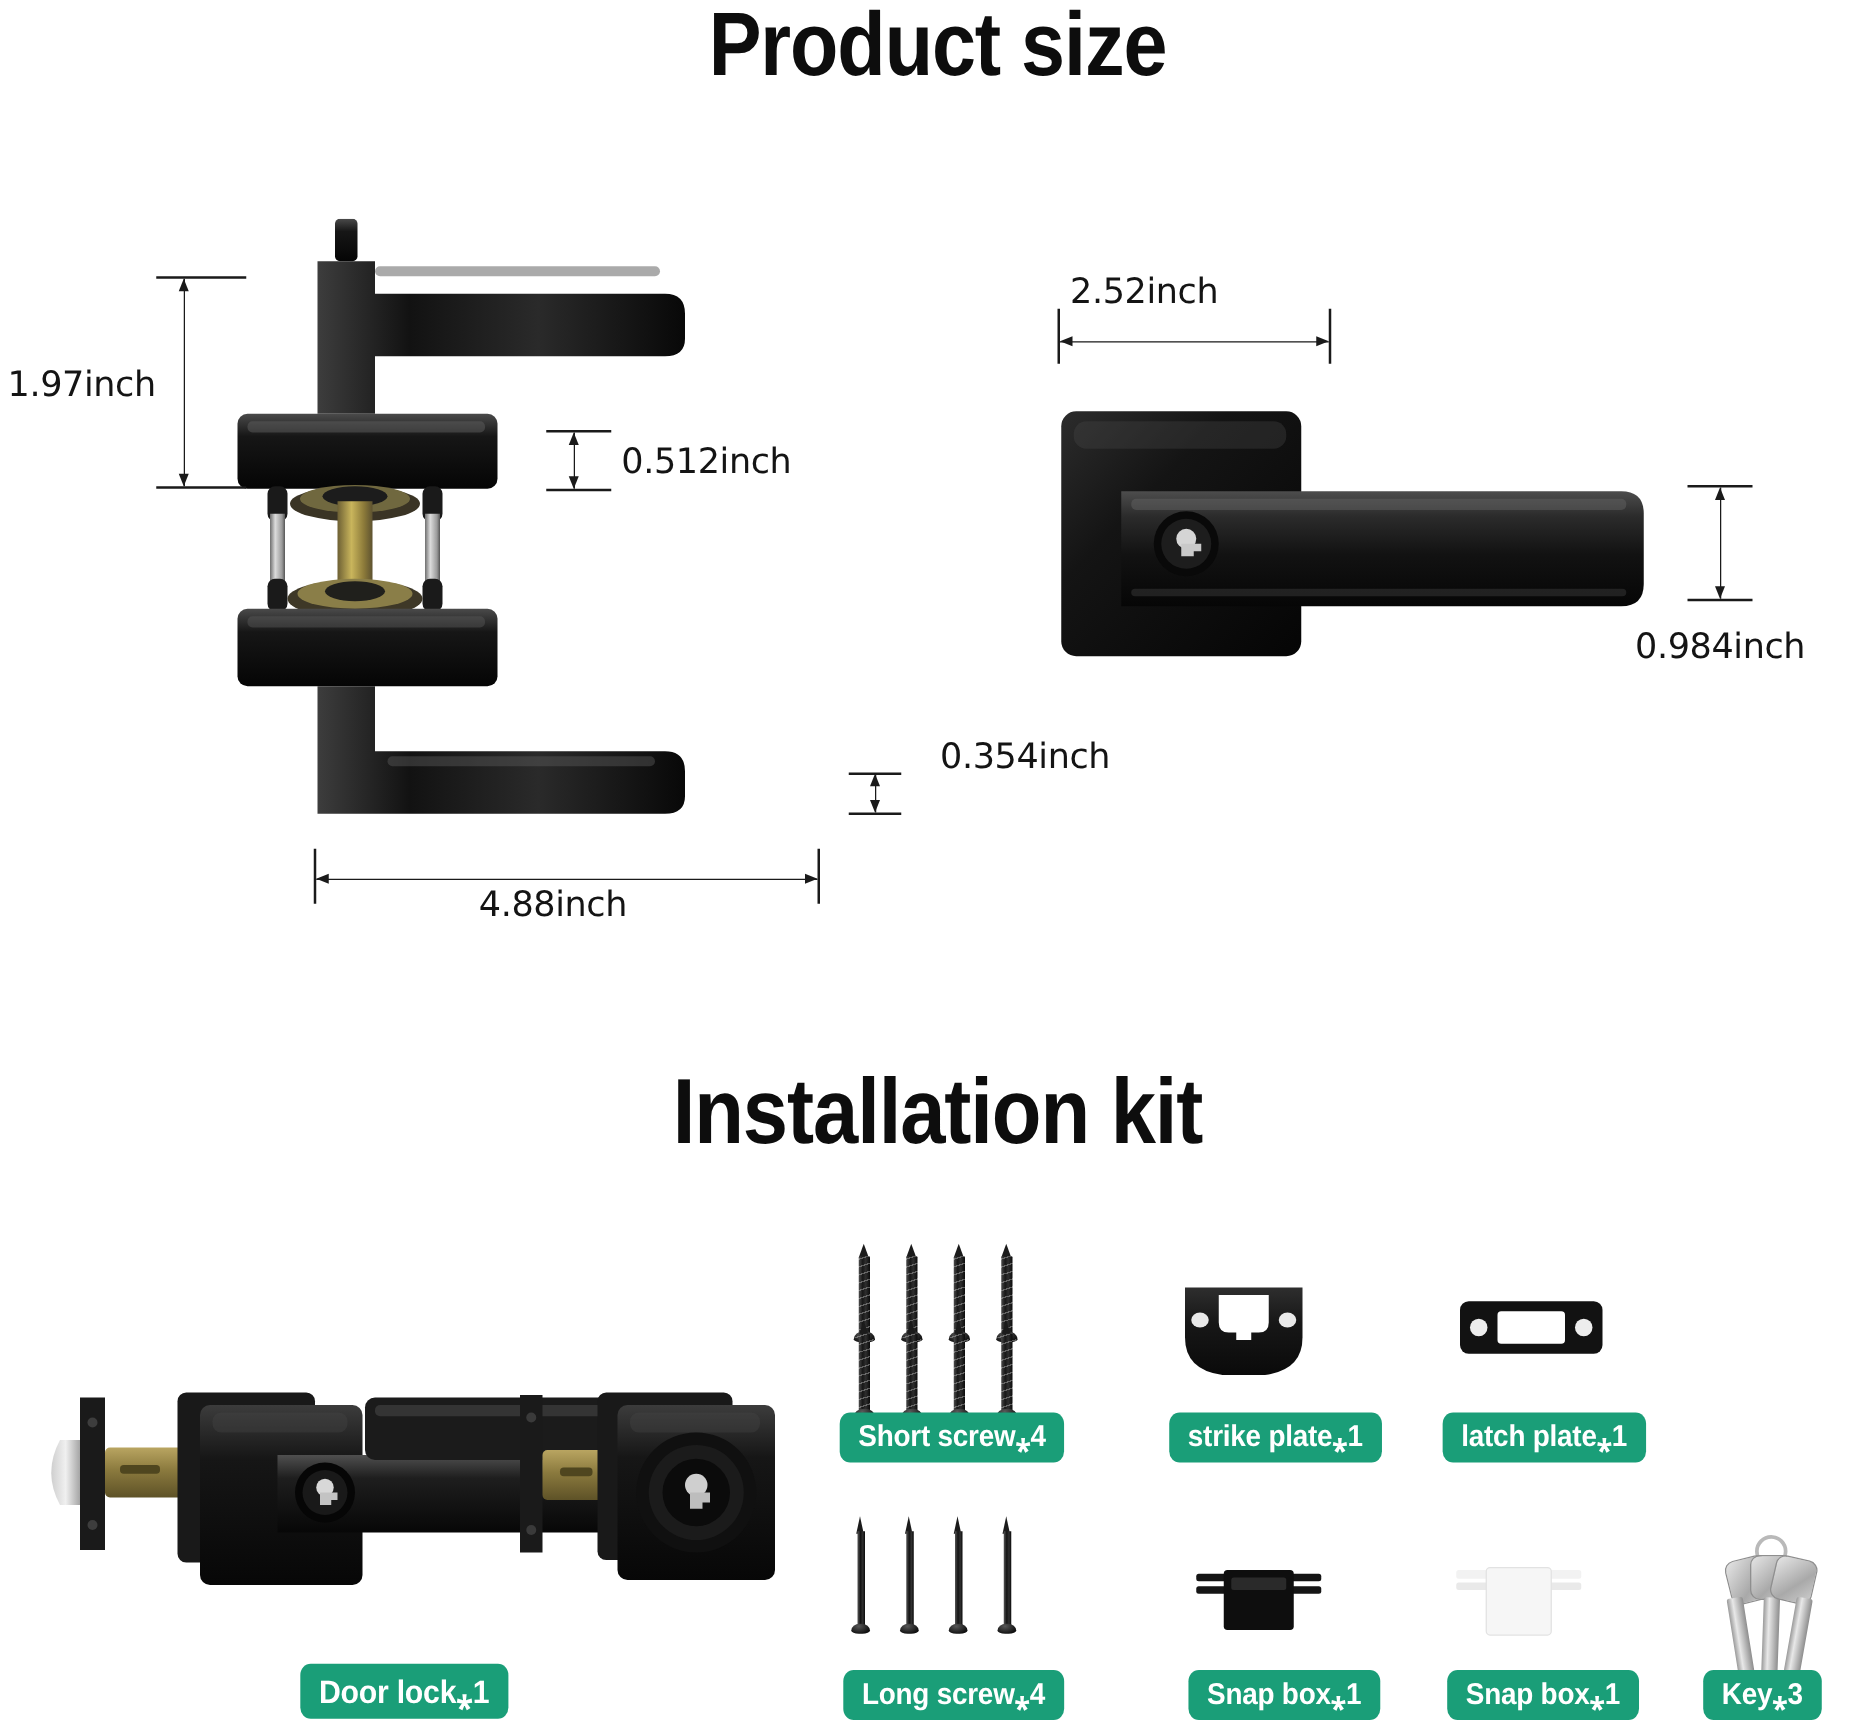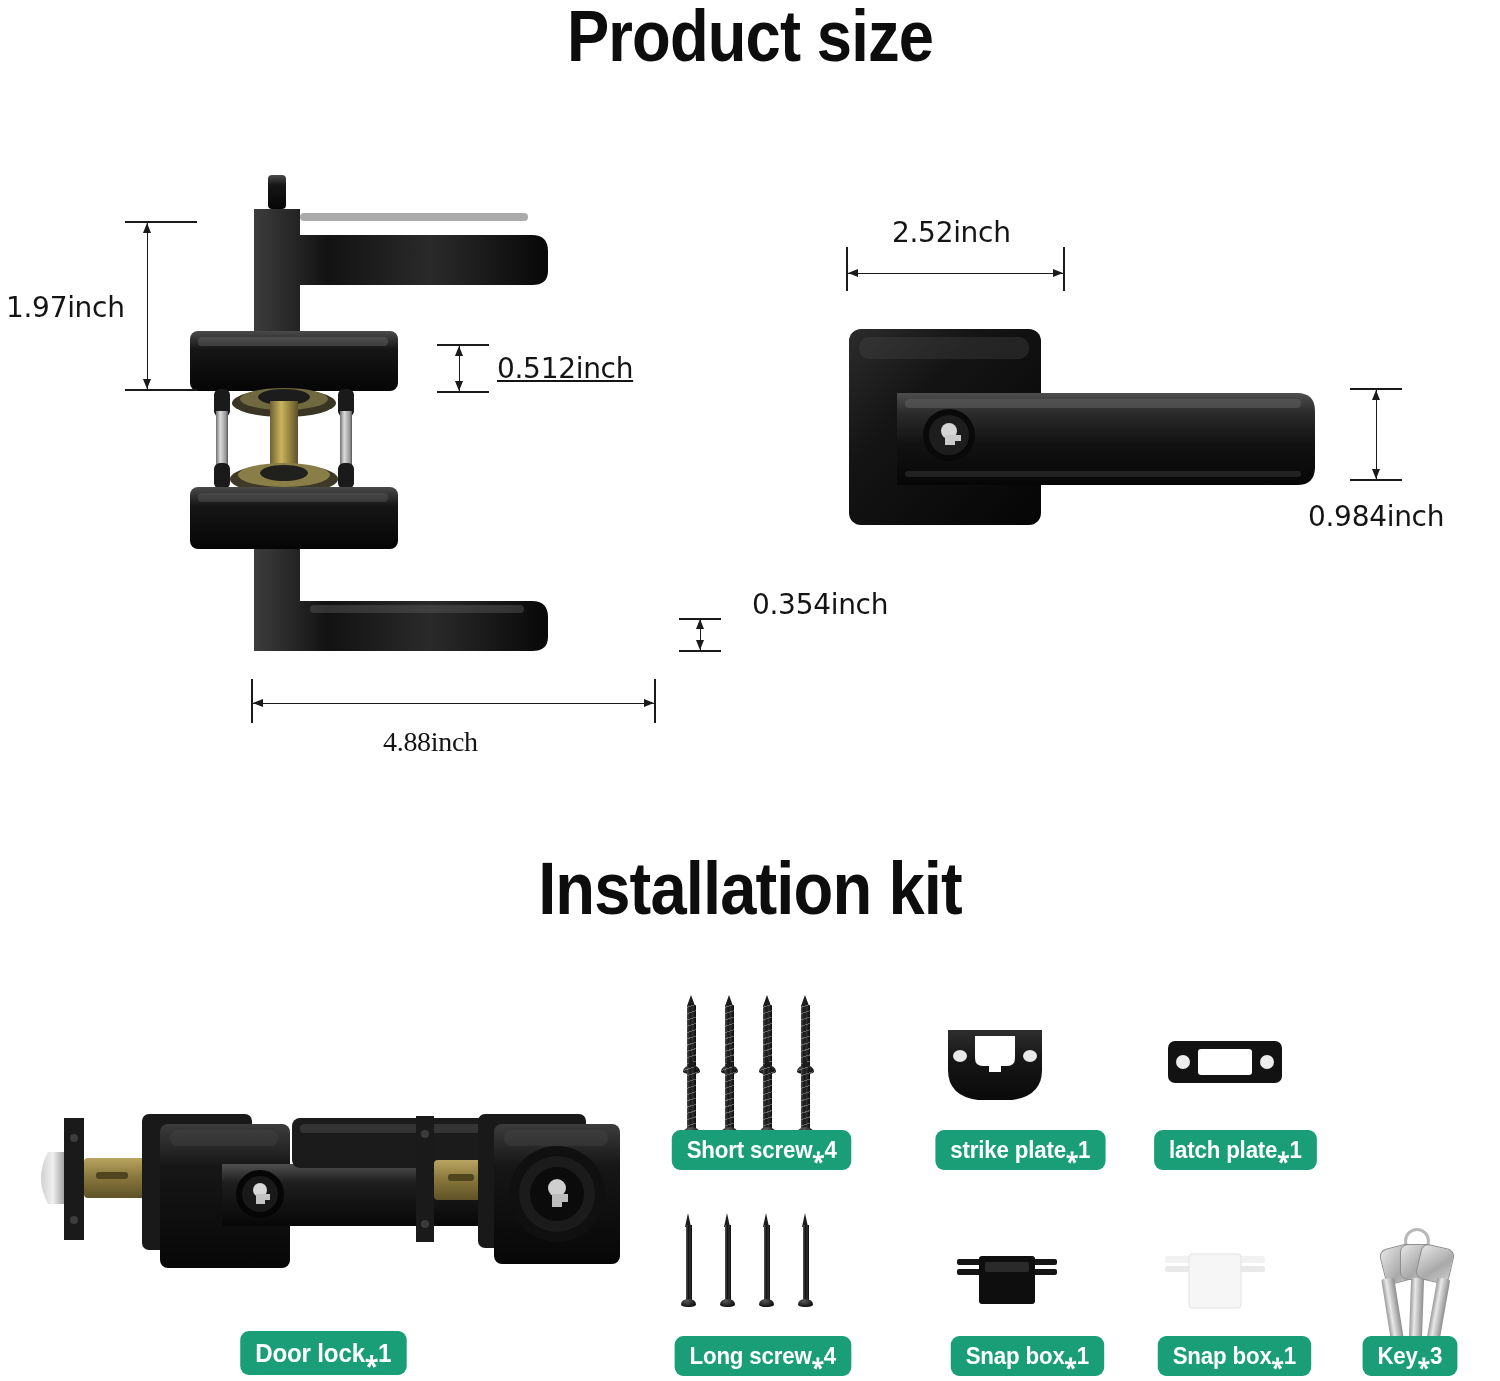--- a/index.html
+++ b/index.html
@@ -195,39 +195,39 @@
   </div>
   <div class="dim-label" style="left:6px; top:291px;">1.97inch</div>
 
   <div>
     <div class="ext-line" style="left:437px; top:344px; width:52px; height:2px;"></div>
     <div class="ext-line" style="left:437px; top:391px; width:52px; height:2px;"></div>
     <div class="dim-v" style="left:459px; top:346px; height:45px;"></div>
     <div class="arrow arrow-up" style="left:455px; top:346px;"></div>
     <div class="arrow arrow-down" style="left:455px; top:381px;"></div>
   </div>
-  <div class="dim-label" style="left:497px; top:352px;text-decoration:underline;">0.512inch</div>
+  <div class="dim-label" style="left:497px; top:352px;">0.512inch</div>
 
   <div>
     <div class="ext-line" style="left:679px; top:618px; width:42px; height:2px;"></div>
     <div class="ext-line" style="left:679px; top:650px; width:42px; height:2px;"></div>
     <div class="dim-v" style="left:700px; top:619px; height:31px;"></div>
     <div class="arrow arrow-up" style="left:696px; top:619px;"></div>
     <div class="arrow arrow-down" style="left:696px; top:640px;"></div>
   </div>
   <div class="dim-label" style="left:752px; top:588px;">0.354inch</div>
 
   <div>
     <div class="ext-line" style="left:251px; top:679px; width:2px; height:44px;"></div>
     <div class="ext-line" style="left:654px; top:679px; width:2px; height:44px;"></div>
     <div class="dim-h" style="left:253px; top:703px; width:401px;"></div>
     <div class="arrow arrow-left" style="left:253px; top:699px;"></div>
     <div class="arrow arrow-right" style="left:644px; top:699px;"></div>
   </div>
-  <div class="dim-label" style="left:383px; top:726px;font-family:Liberation Serif, serif;">4.88inch</div>
+  <div class="dim-label" style="left:383px; top:707px;">4.88inch</div>
 
   <svg style="position:absolute; left:845px; top:325px; width:520px; height:225px;" viewBox="0 0 520 225">
     <defs>
       <linearGradient id="roseG" x1="0" y1="0" x2="1" y2="1">
         <stop offset="0" stop-color="#2c2c2c"></stop>
           <stop offset="0.35" stop-color="#141414"></stop>
         <stop offset="1" stop-color="#050505"></stop>
       </linearGradient>
       <linearGradient id="leverG" x1="0" y1="0" x2="0" y2="1">
         <stop offset="0" stop-color="#4d4d4d"></stop>
@@ -250,21 +250,21 @@
     <path d="M100 110 l16 0 l0 6 l-6 0 l0 4 l-10 0 z" fill="#c9c9c9"></path>
   </svg>
 
   <div>
     <div class="ext-line" style="left:846px; top:247px; width:2px; height:44px;"></div>
     <div class="ext-line" style="left:1063px; top:247px; width:2px; height:44px;"></div>
     <div class="dim-h" style="left:848px; top:273px; width:215px;"></div>
     <div class="arrow arrow-left" style="left:848px; top:269px;"></div>
     <div class="arrow arrow-right" style="left:1053px; top:269px;"></div>
   </div>
-  <div class="dim-label" style="left:892px; top:216px;">2.52inch</div>
+  <div class="dim-label" style="left:856px; top:216px;">2.52inch</div>
 
   <div>
     <div class="ext-line" style="left:1350px; top:388px; width:52px; height:2px;"></div>
     <div class="ext-line" style="left:1350px; top:479px; width:52px; height:2px;"></div>
     <div class="dim-v" style="left:1376px; top:390px; height:89px;"></div>
     <div class="arrow arrow-up" style="left:1372px; top:390px;"></div>
     <div class="arrow arrow-down" style="left:1372px; top:469px;"></div>
   </div>
   <div class="dim-label" style="left:1308px; top:500px;">0.984inch</div>
 

